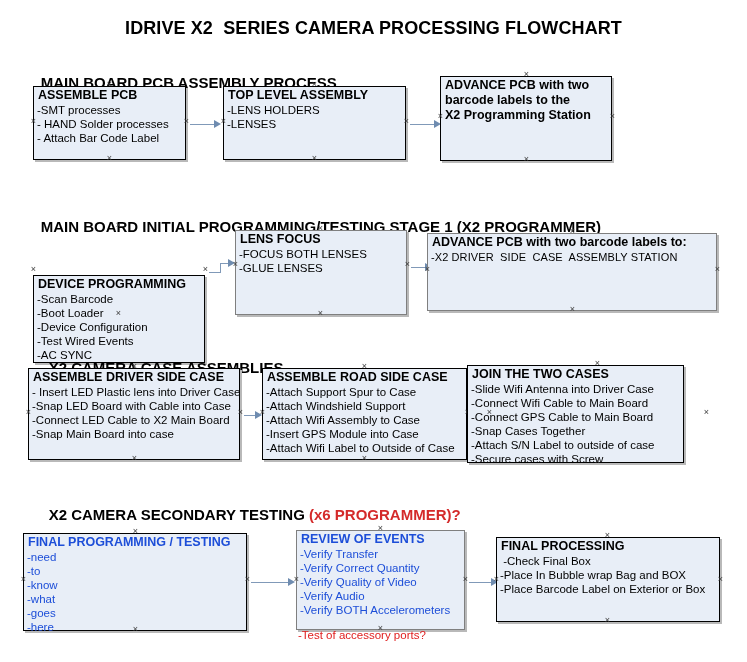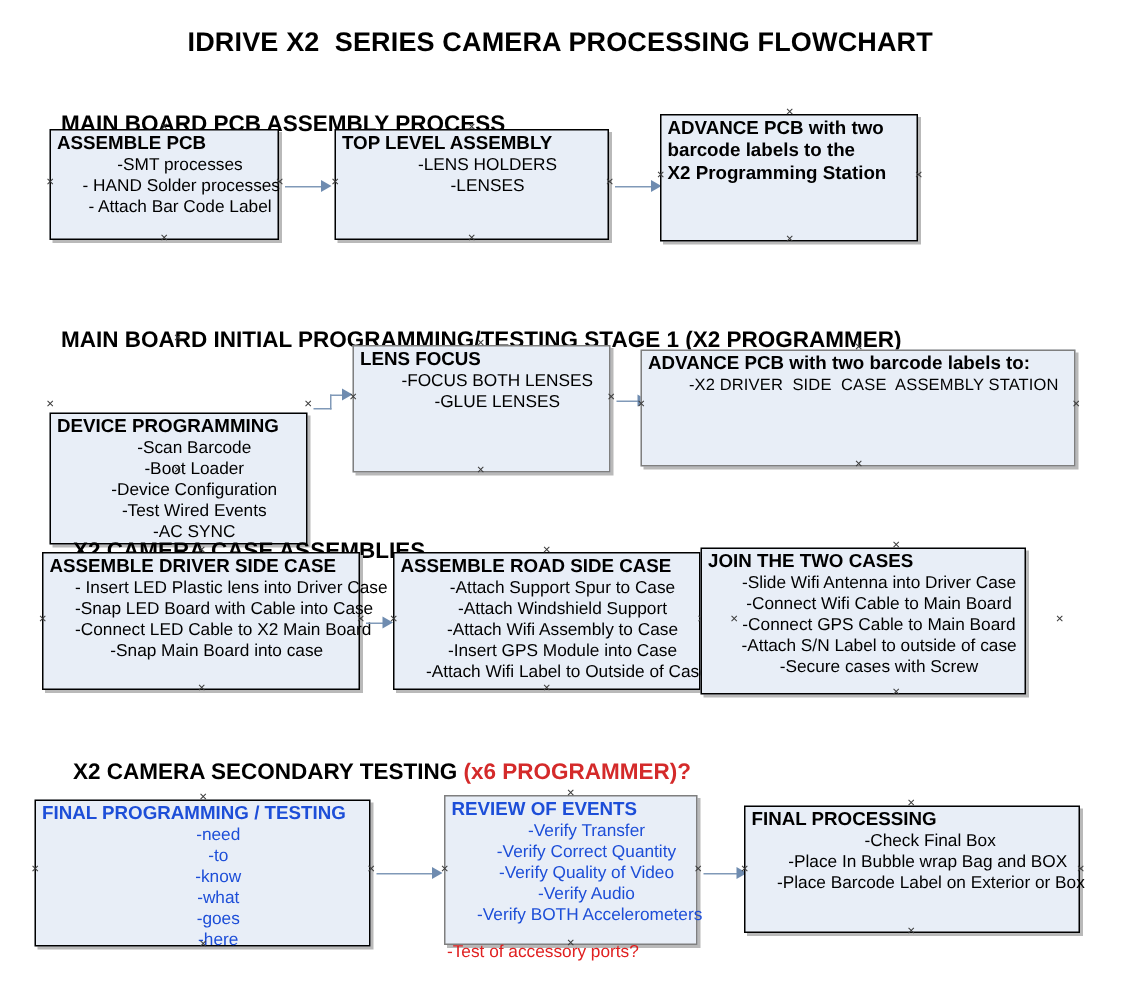--- a/index.html
+++ b/index.html
@@ -55,22 +55,21 @@
     font-size: 12.5px;
     font-weight: bold;
     line-height: 15px;
     white-space: pre;
     padding: 1px 0 0 4px;
   }
   .box-line {
     font-size: 11.5px;
     line-height: 14px;
     white-space: pre;
-    padding-left: 21px;
-    text-align: center;
+    padding-left: 3px;
   }
   .box-title.red, .box-line.red {
     color: #1d4ed8;
   }
   .box-line.wide {
     font-size: 11px;
     letter-spacing: 0.1px;
   }
   .overflow-line {
     position: absolute;
@@ -241,20 +240,21 @@
   <div class="handle" style="left:464px; top:411px;"></div>
 
   <div class="conn" style="left:471px; top:415px; width:15px;"></div>
   <div class="arrow" style="left:483px; top:411px;"></div>
 
   <div class="box" style="left:467px; top:365px; width:217px; height:98px;">
     <div class="box-title">JOIN THE TWO CASES</div>
     <div class="box-line">-Slide Wifi Antenna into Driver Case</div>
     <div class="box-line">-Connect Wifi Cable to Main Board</div>
     <div class="box-line">-Connect GPS Cable to Main Board</div>
+    <div class="box-line">-Snap Cases Together</div>
     <div class="box-line">-Attach S/N Label to outside of case</div>
     <div class="box-line">-Secure cases with Screw</div>
   </div>
   <div class="handle" style="left:594px; top:362px;"></div>
   <div class="handle" style="left:594px; top:460px;"></div>
   <div class="handle" style="left:486px; top:411px;"></div>
   <div class="handle" style="left:703px; top:411px;"></div>
 
   <div class="sec-head" style="left:32px; top:489px;">
     <span>X2 CAMERA SECONDARY TESTING </span><span class="red-txt">(x6 PROGRAMMER)?</span>

